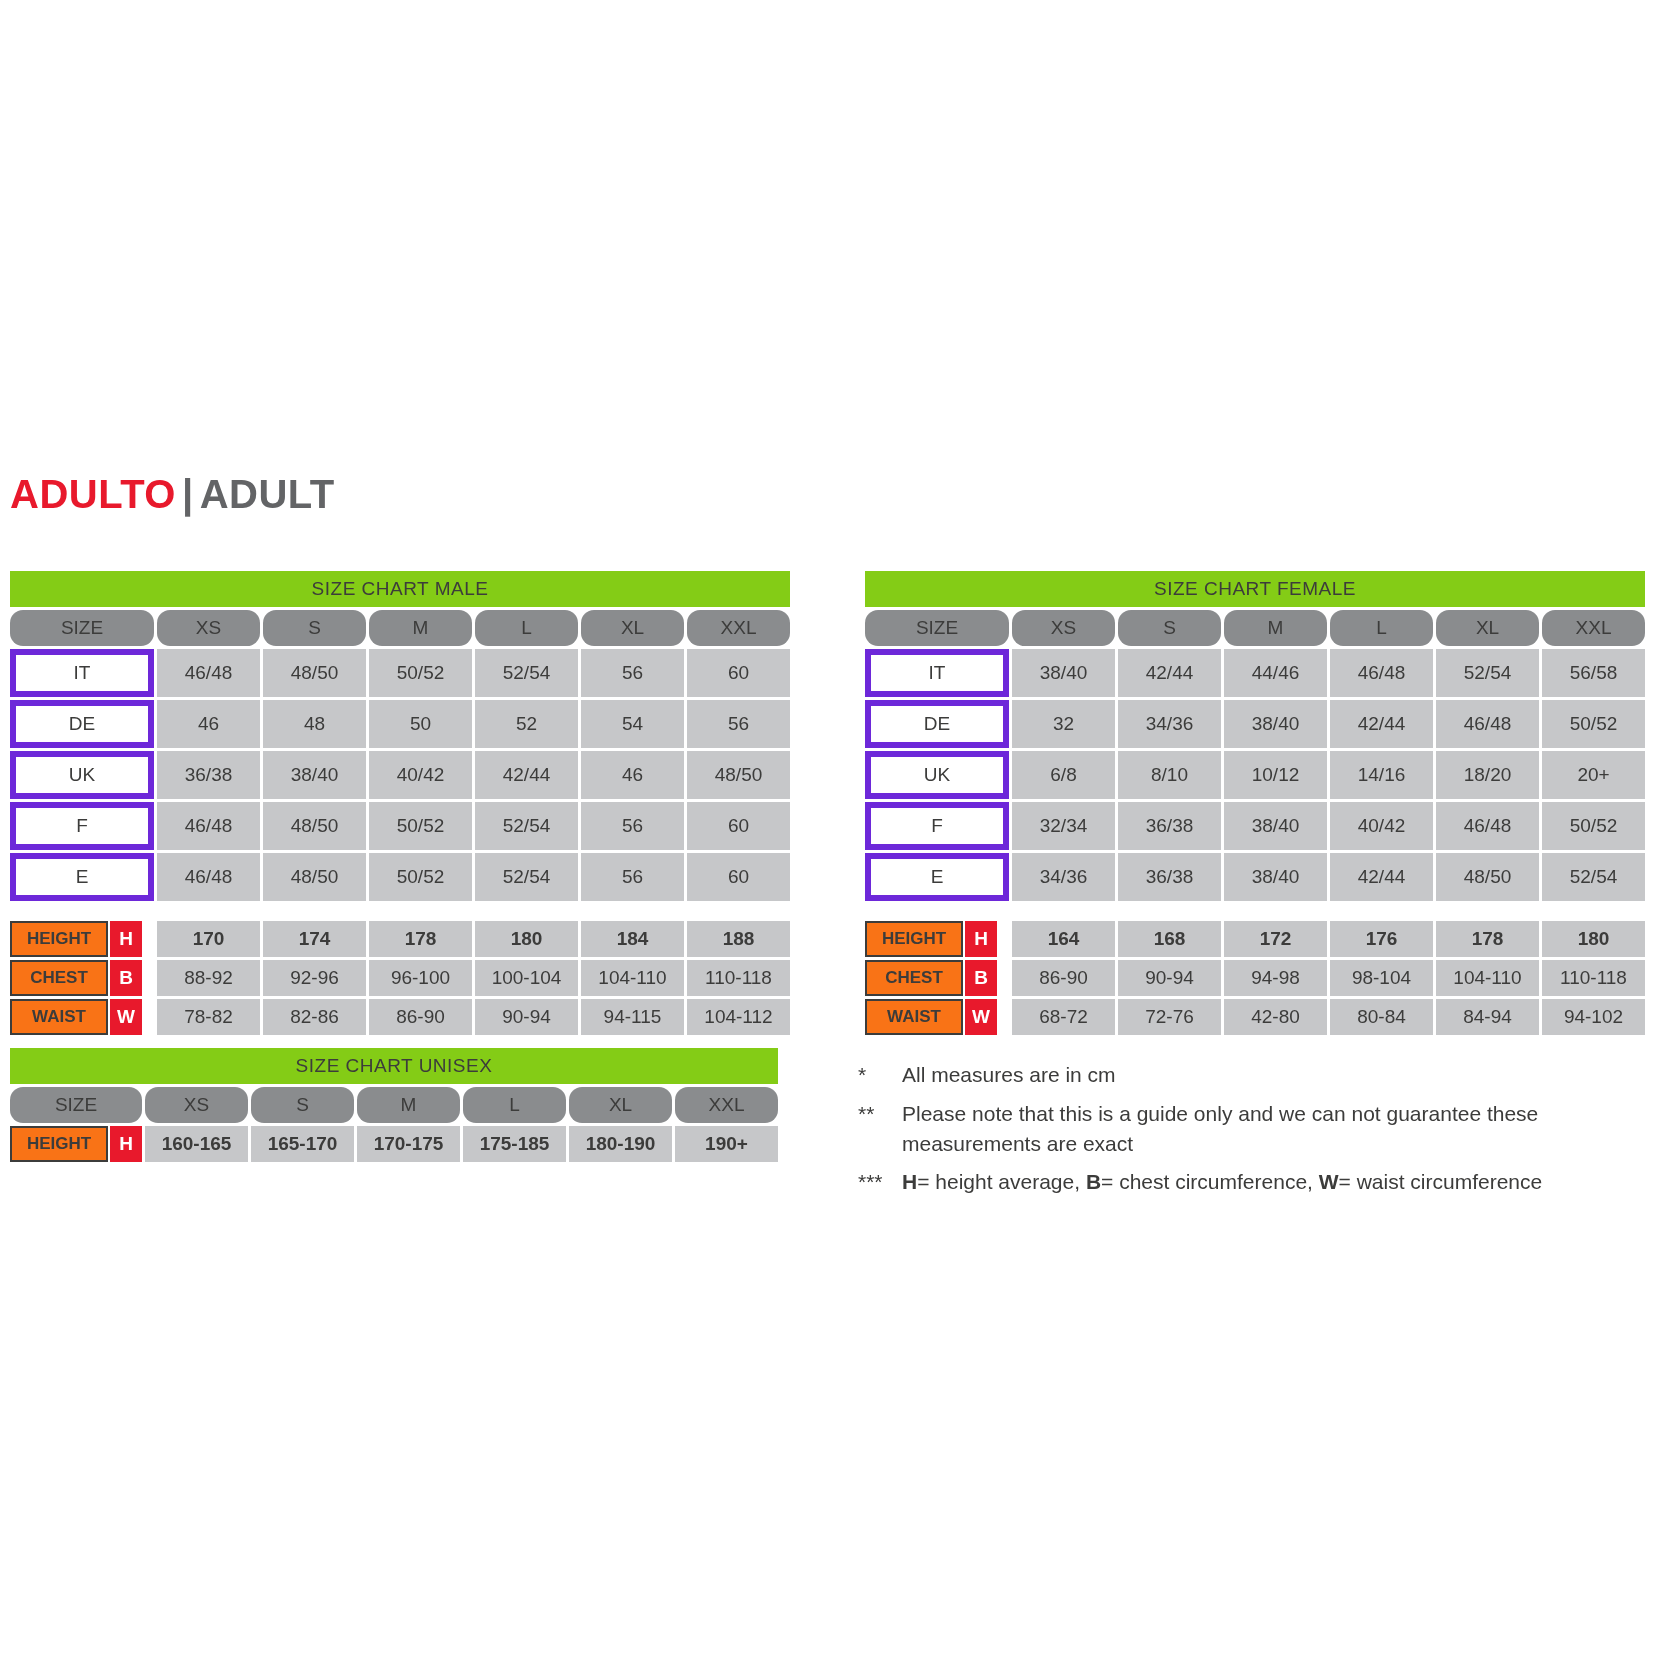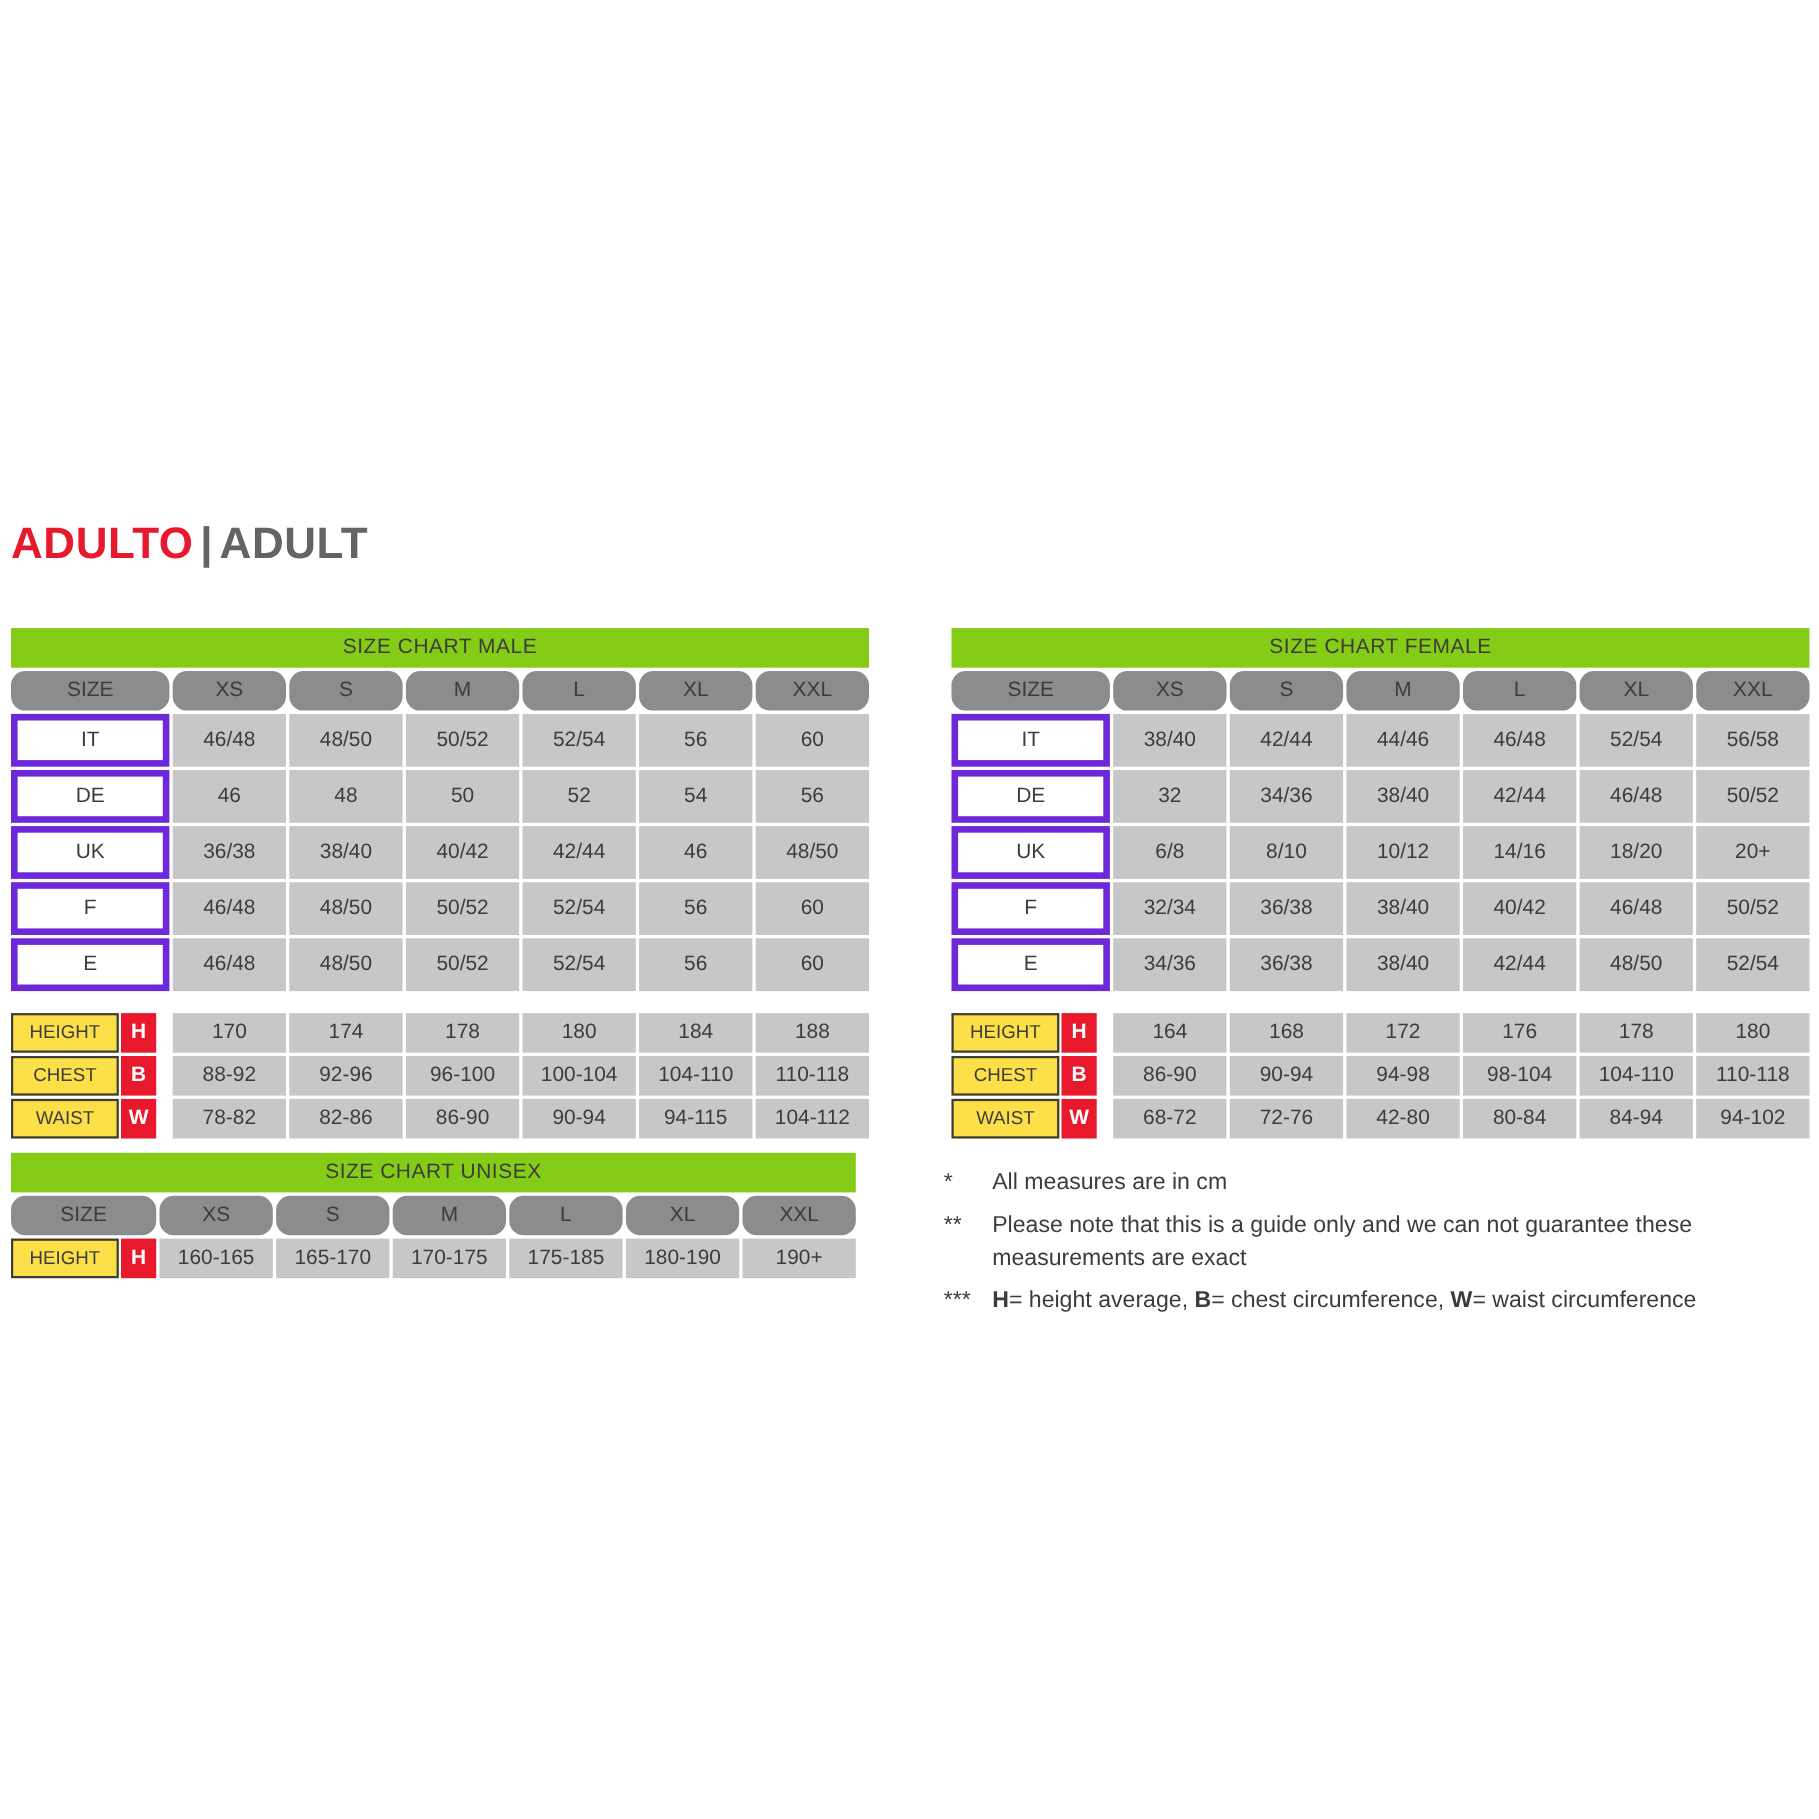--- a/index.html
+++ b/index.html
@@ -75,33 +75,33 @@
     font-weight: bold;
     font-size: 19px;
     width: 132px;
   }
   .data-cell {
     background: #c6c7c9;
     width: 103px;
     font-size: 19px;
     color: #3c3c3b;
   }
-  .data-cell.bold { font-weight: normal; }
+  .data-cell.bold { font-weight: bold; }
 
   .meas-label-wrap {
     position: relative;
     width: 132px;
     height: 36px;
     display: block;
   }
   .meas-label {
-    background: #fde047;
+    background: #f97316;
     border: 2px solid #3c3c3b;
     color: #3c3c3b;
-    font-weight: normal;
+    font-weight: bold;
     font-size: 17px;
     display: inline-block;
     box-sizing: border-box;
     width: 98px;
     height: 36px;
     line-height: 32px;
     text-align: center;
     vertical-align: top;
   }
   .meas-key {

